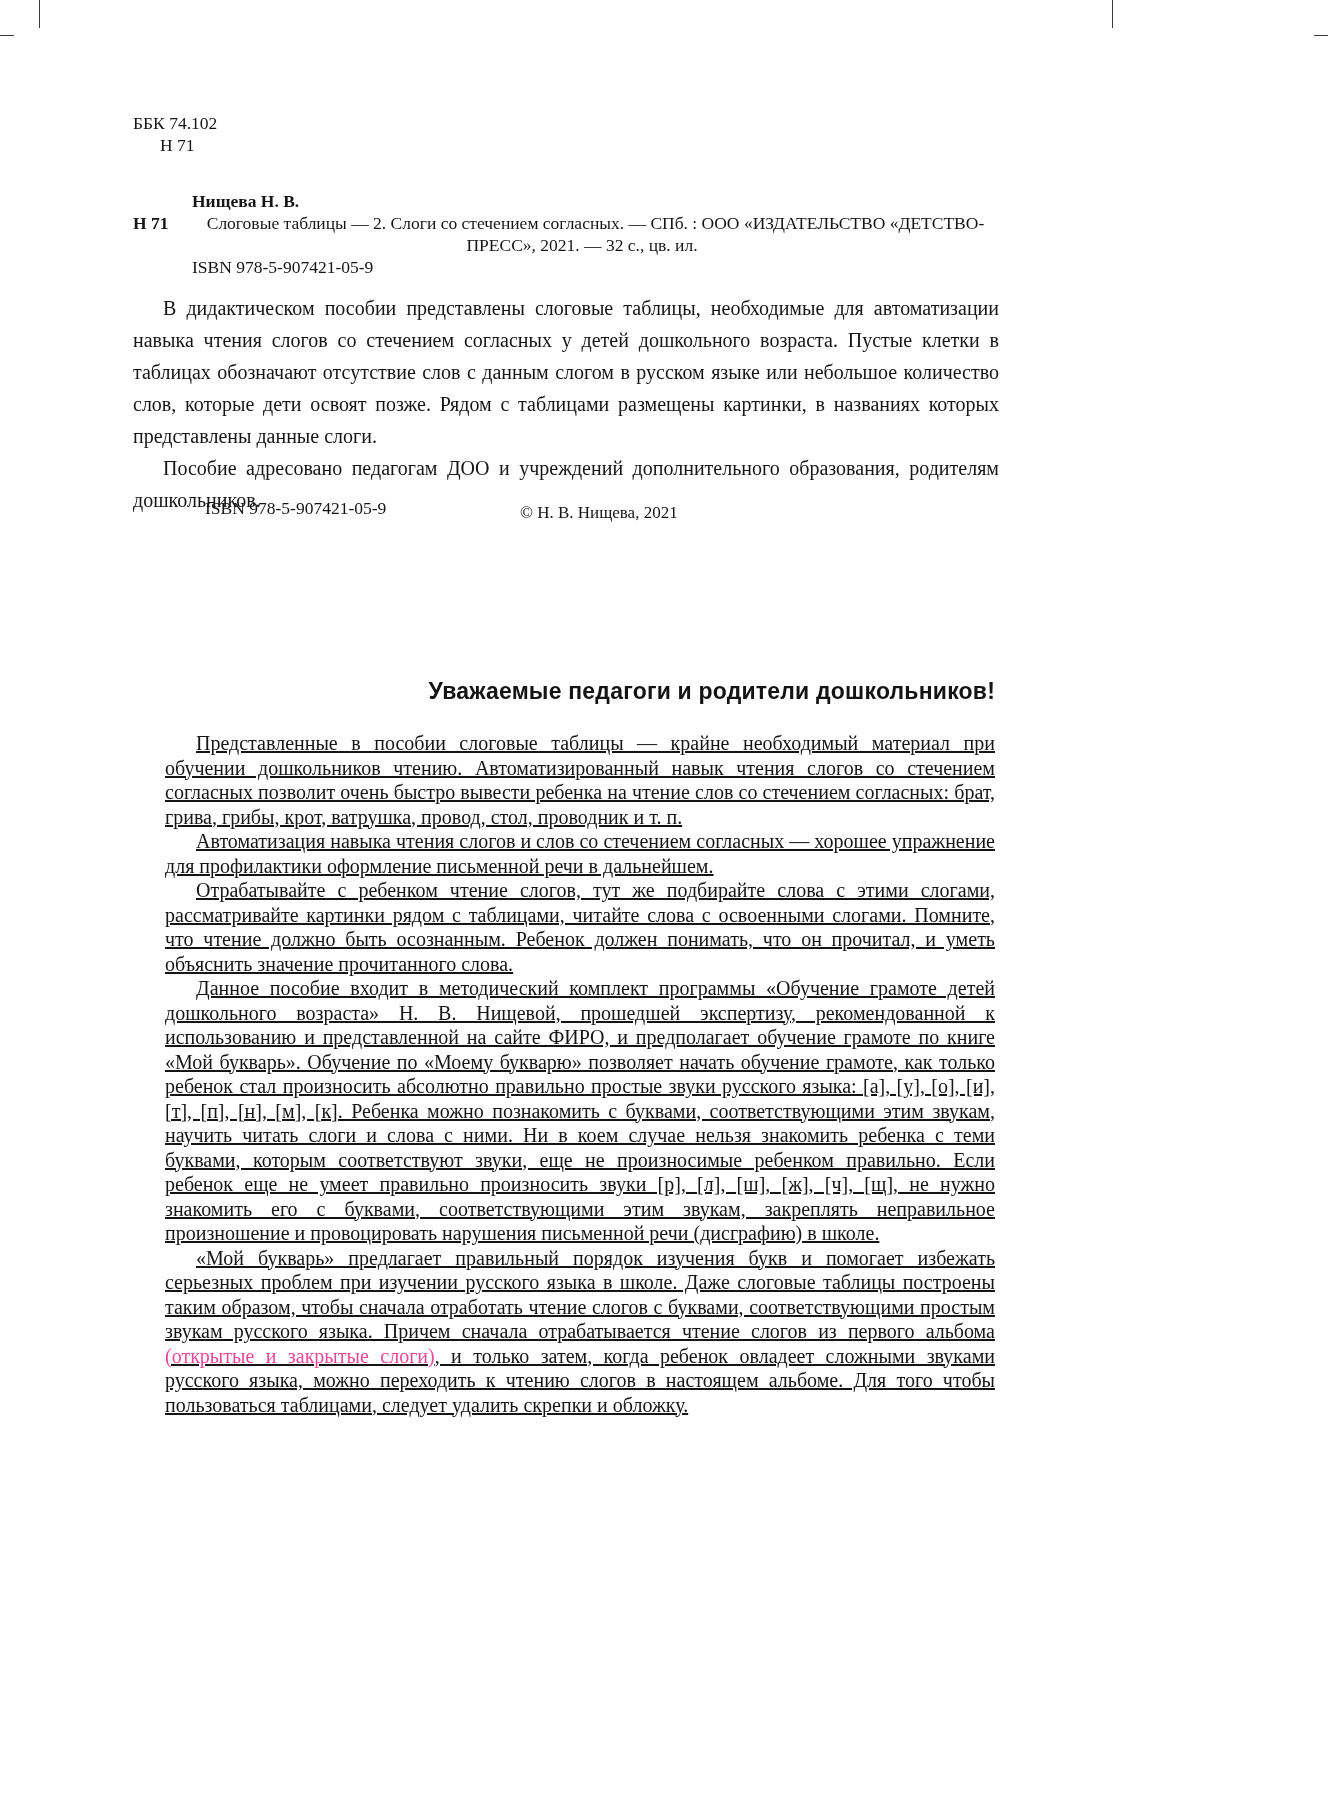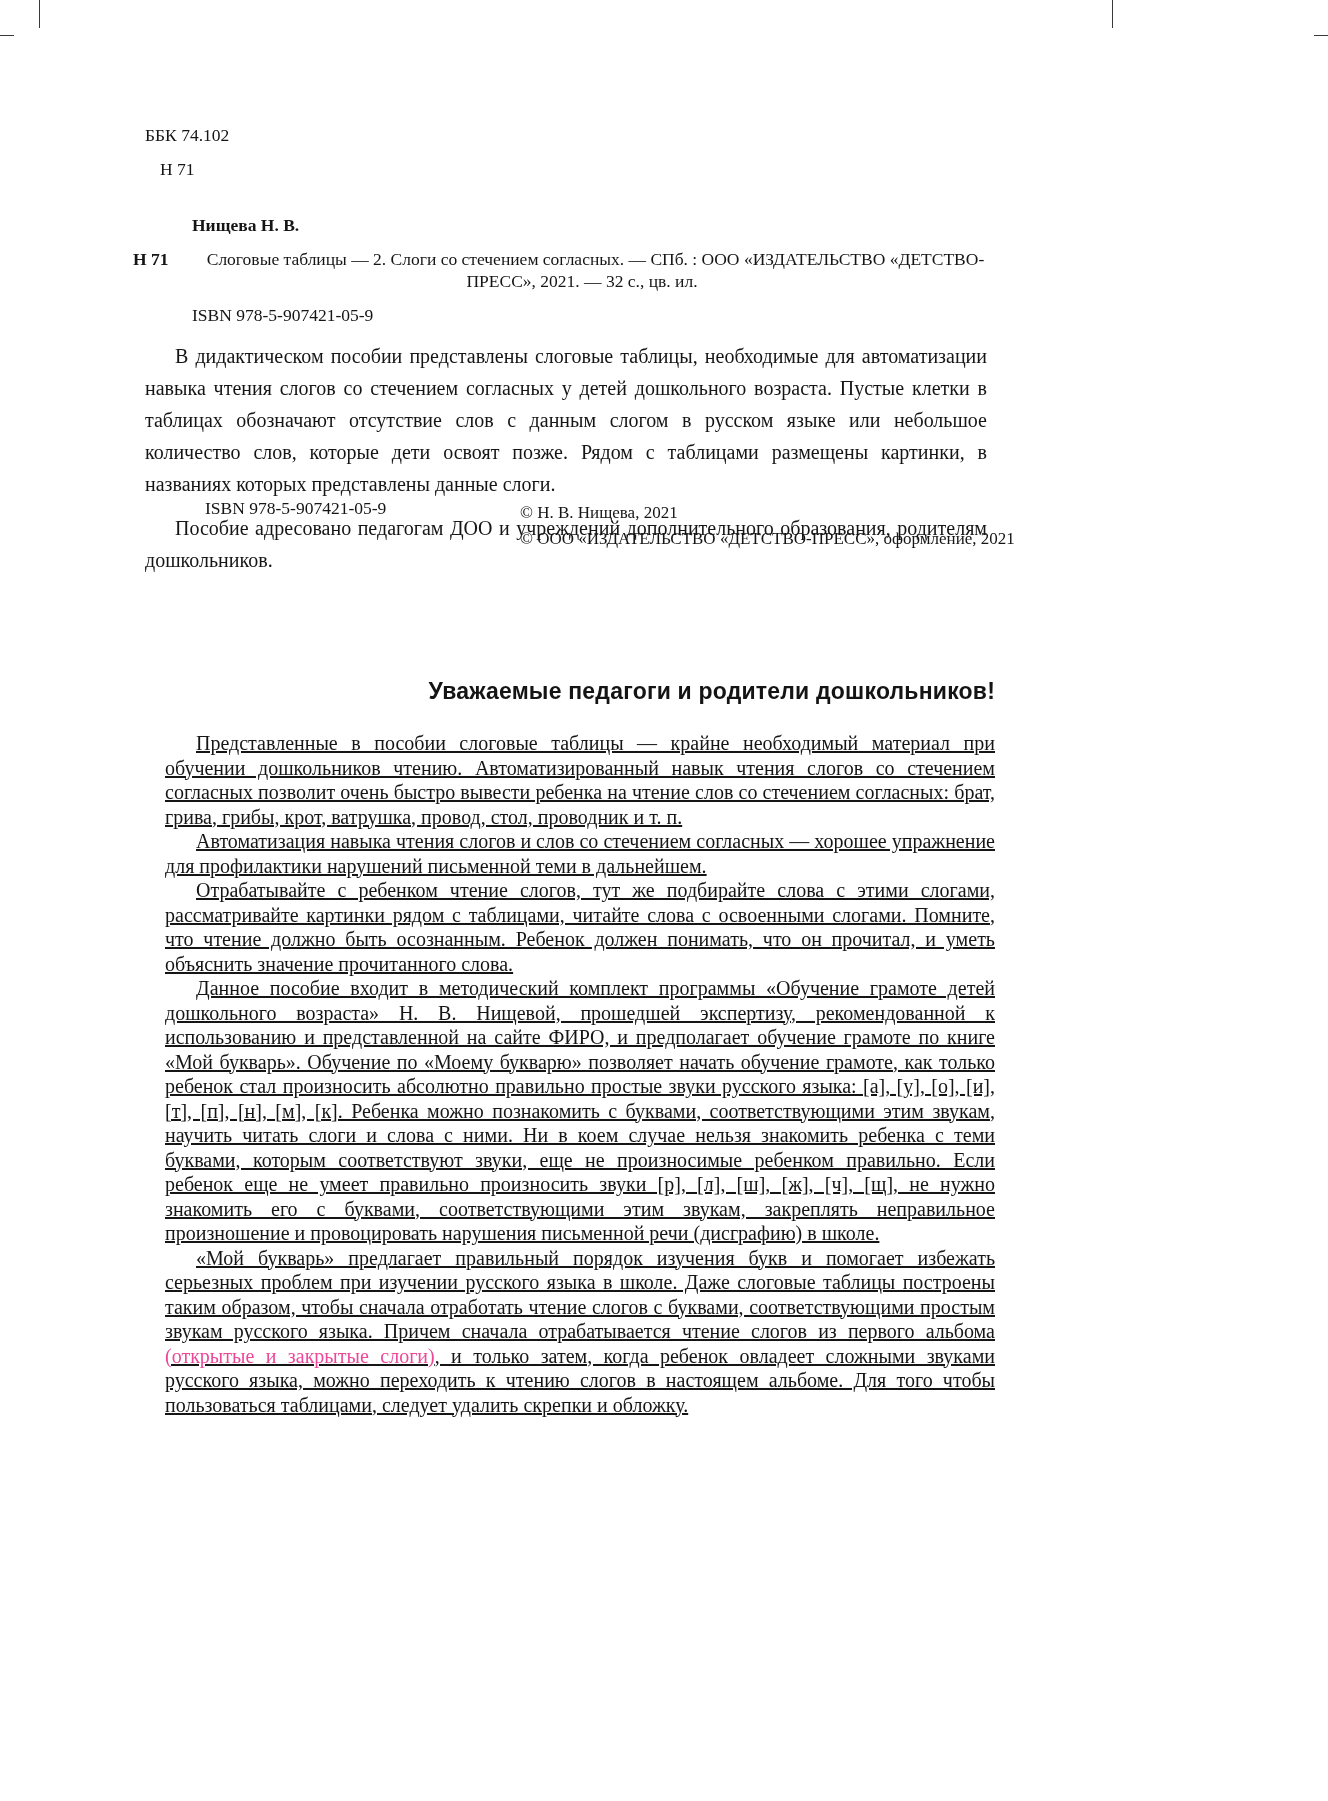--- a/index.html
+++ b/index.html
@@ -29,21 +29,21 @@
 
   
   .imprint {
     position: absolute;
     left: 133px;
     top: 112px;
     width: 866px;
     font-size: 17.5px;
     line-height: 22px;
   }
-  .imprint p { margin: 12px; }
+  .imprint p { margin: 0; }
   .bbk-sign { margin-left: 27px !important; }
   .author-name {
     font-weight: bold;
     margin-left: 59px !important;
     margin-top: 34px !important;
   }
   .catalog {
     position: relative;
   }
   .cat-code {
@@ -136,27 +136,26 @@
     <p class="isbn-top">ISBN 978-5-907421-05-9</p>
 
     <p class="annot">В дидактическом пособии представлены слоговые таблицы, необходимые для автоматизации навыка чтения слогов со стечением согласных у детей дошкольного возраста. Пустые клетки в таблицах обозначают отсутствие слов с данным слогом в русском языке или небольшое количество слов, которые дети освоят позже. Рядом с таблицами размещены картинки, в названиях которых представлены данные слоги.</p>
     <p class="annot">Пособие адресовано педагогам ДОО и учреждений дополнительного образования, родителям дошкольников.</p>
   </div>
 
   <p class="isbn-bottom">ISBN 978-5-907421-05-9</p>
 
   <div class="copyright">
     <p>© Н. В. Нищева, 2021</p>
-    <p>© ООО «ИЗДАТЕЛЬСТВО «ДЕТСТВО-ПРЕСС», оформление, 2021</p>
   </div>
 
   <div class="article">
     <h1>Уважаемые педагоги и родители дошкольников!</h1>
 
     <p class="body-p">Представленные в пособии слоговые таблицы — крайне необходимый материал при обучении дошкольников чтению. Автоматизированный навык чтения слогов со стечением согласных позволит очень быстро вывести ребенка на чтение слов со стечением согласных: брат, грива, грибы, крот, ватрушка, провод, стол, проводник и т. п.</p>
-    <p class="body-p">Автоматизация навыка чтения слогов и слов со стечением согласных — хорошее упражнение для профилактики нарушений письменной теми в дальнейшем.</p>
+    <p class="body-p">Автоматизация навыка чтения слогов и слов со стечением согласных — хорошее упражнение для профилактики оформление письменной речи в дальнейшем.</p>
     <p class="body-p">Отрабатывайте с ребенком чтение слогов, тут же подбирайте слова с этими слогами, рассматривайте картинки рядом с таблицами, читайте слова с освоенными слогами. Помните, что чтение должно быть осознанным. Ребенок должен понимать, что он прочитал, и уметь объяснить значение прочитанного слова.</p>
     <p class="body-p">Данное пособие входит в методический комплект программы «Обучение грамоте детей дошкольного возраста» Н. В. Нищевой, прошедшей экспертизу, рекомендованной к использованию и представленной на сайте ФИРО, и предполагает обучение грамоте по книге «Мой букварь». Обучение по «Моему букварю» позволяет начать обучение грамоте, как только ребенок стал произносить абсолютно правильно простые звуки русского языка: [а], [у], [о], [и], [т], [п], [н], [м], [к]. Ребенка можно познакомить с буквами, соответствующими этим звукам, научить читать слоги и слова с ними. Ни в коем случае нельзя знакомить ребенка с теми буквами, которым соответствуют звуки, еще не произносимые ребенком правильно. Если ребенок еще не умеет правильно произносить звуки [р], [л], [ш], [ж], [ч], [щ], не нужно знакомить его с буквами, соответствующими этим звукам, закреплять неправильное произношение и провоцировать нарушения письменной речи (дисграфию) в школе.</p>
 
     <p class="body-p"><span>«Мой букварь» предлагает правильный порядок изучения букв и помогает избежать серьезных проблем при изучении русского языка в школе. Даже слоговые таблицы построены таким образом, чтобы сначала отработать чтение слогов с буквами, соответствующими простым звукам русского языка. Причем сначала отрабатывается чтение слогов из первого альбома </span><span class="hl">(открытые и закрытые слоги)</span><span>, и только затем, когда ребенок овладеет сложными звуками русского языка, можно переходить к чтению слогов в настоящем альбоме. Для того чтобы пользоваться таблицами, следует удалить скрепки и обложку.</span></p>
   </div>
 
 </div>
 
 </body></html>

